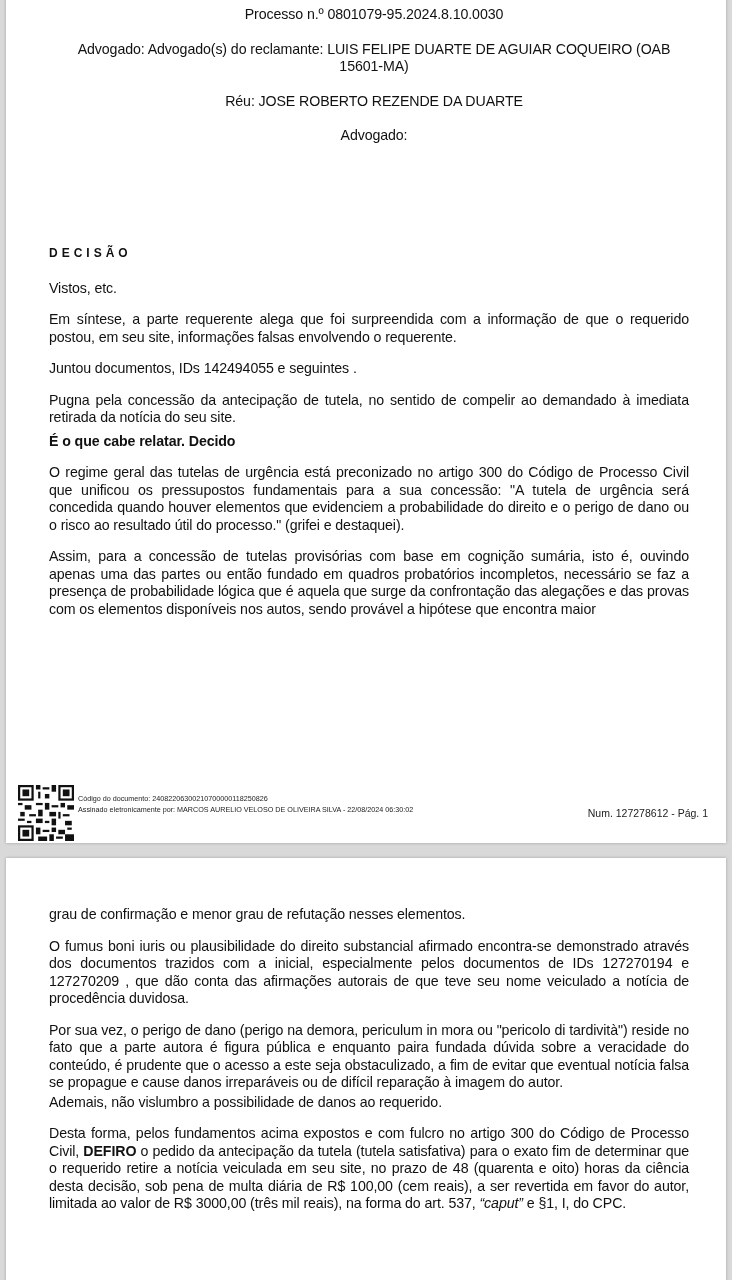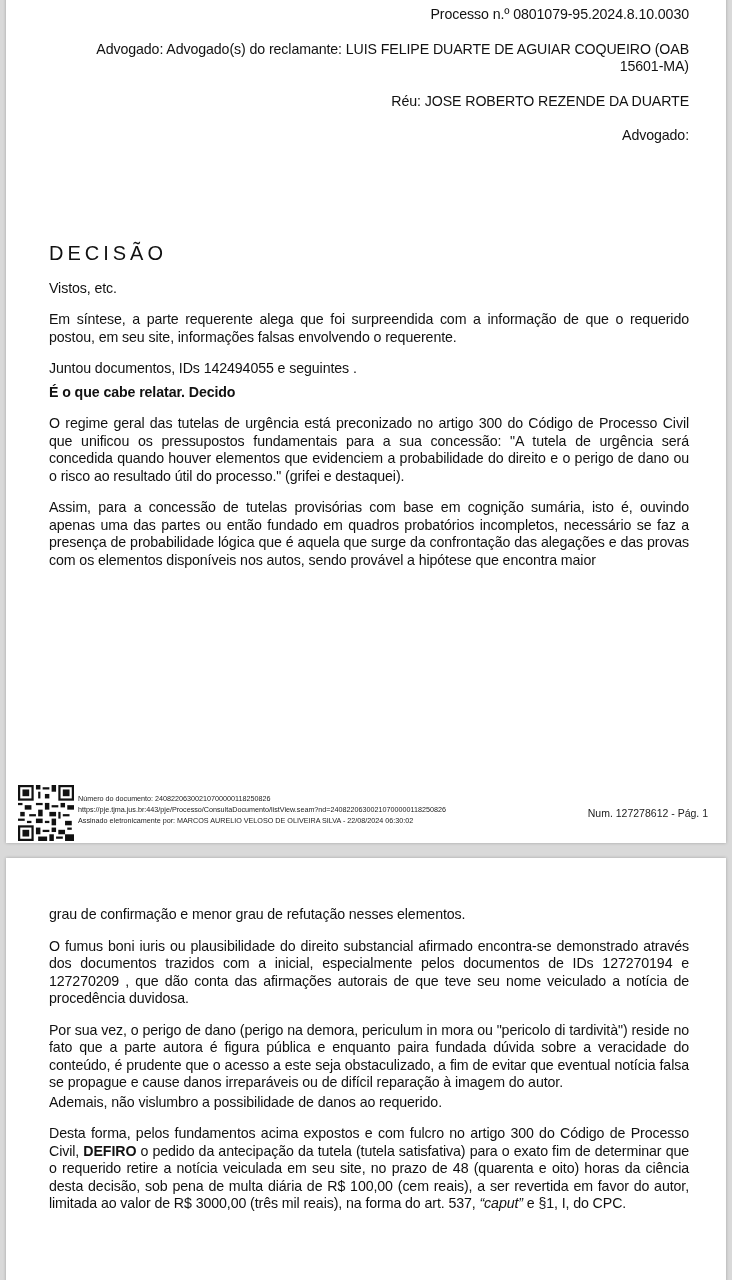--- a/index.html
+++ b/index.html
@@ -14,22 +14,22 @@
     position:absolute; left:6px; width:720px; background:#ffffff;
     box-shadow:0 0 3px rgba(0,0,0,0.25);
   }
   #page1 { top:-10px; height:853px; }
   #page2 { top:858px; height:440px; }
   .content { position:absolute; left:43px; width:640px; }
   p {
     margin:0; font-size:14.2px; line-height:17.5px;
     text-align:justify; letter-spacing:-0.1px;
   }
-  .meta { font-size:14.2px; line-height:17.5px; text-align:right;margin-left:10px; }
-  .heading { font-weight:normal; letter-spacing:4px; font-size:20px; }
+  .meta { font-size:14.2px; line-height:17.5px; text-align:center;margin-left:10px; }
+  .heading { font-weight:bold; letter-spacing:4px; font-size:12px; }
   .bold { font-weight:bold; }
   .footer {
     position:absolute; left:12px; top:795px; width:696px; height:50px;
   }
   .qr {
     position:absolute; left:0; top:0; width:56px; height:56px;
   }
   .footer-text {
     position:absolute; left:60px; top:8px; font-size:7.2px; line-height:11px; color:#222;
     white-space:nowrap;
@@ -50,20 +50,21 @@
     </p>
     <p class="meta" style="margin-top:17px;">Réu: JOSE ROBERTO REZENDE DA DUARTE</p>
     <p class="meta" style="margin-top:17px;">Advogado:</p>
   </div>
 
   <div class="content" style="top:255px;">
     <p class="heading">DECISÃO</p>
     <p style="margin-top:17px;">Vistos, etc.</p>
     <p style="margin-top:14px;">Em síntese, a parte requerente alega que foi surpreendida com a informação de que o requerido postou, em seu site, informações falsas envolvendo o requerente.</p>
     <p style="margin-top:14px;">Juntou documentos, IDs 142494055 e seguintes .</p>
+    <p style="margin-top:14px;">Pugna pela concessão da antecipação de tutela, no sentido de compelir ao demandado à imediata retirada da notícia do seu site.</p>
     <p class="bold" style="margin-top:6px;">É o que cabe relatar. Decido</p>
     <p style="margin-top:14px;">O regime geral das tutelas de urgência está preconizado no artigo 300 do Código de Processo Civil que unificou os pressupostos fundamentais para a sua concessão: "A tutela de urgência será concedida quando houver elementos que evidenciem a probabilidade do direito e o perigo de dano ou o risco ao resultado útil do processo." (grifei e destaquei).</p>
     <p style="margin-top:14px;">Assim, para a concessão de tutelas provisórias com base em cognição sumária, isto é, ouvindo apenas uma das partes ou então fundado em quadros probatórios incompletos, necessário se faz a presença de probabilidade lógica  que é aquela que surge da confrontação das alegações e das provas com os elementos disponíveis nos autos, sendo provável a hipótese que encontra maior</p>
   </div>
 
   <div class="footer">
     <svg class="qr" viewBox="0 0 25 25">
       <rect x="0" y="0" width="25" height="25" fill="#fff"></rect>
       <g fill="#111">
         <rect x="0" y="0" width="7" height="7"></rect>
@@ -104,22 +105,21 @@
           <rect x="15" y="19" width="2" height="2"></rect>
         <rect x="18" y="20" width="3" height="2"></rect>
           <rect x="22" y="19" width="2" height="1"></rect>
           <rect x="9" y="23" width="4" height="2"></rect>
         <rect x="14" y="22" width="2" height="3"></rect>
           <rect x="17" y="23" width="3" height="1"></rect>
           <rect x="21" y="22" width="4" height="3"></rect>
       </g>
     </svg>
     <div class="footer-text">
-      <div>Número do documento: 24082206300210700000118250826</div>
-      <div>https://pje.tjma.jus.br:443/pje/Processo/ConsultaDocumento/listView.seam?nd=24082206300210700000118250826</div>
+      <div>Código do documento: 24082206300210700000118250826</div>
       <div>Assinado eletronicamente por: MARCOS AURELIO VELOSO DE OLIVEIRA SILVA - 22/08/2024 06:30:02</div>
     </div>
     <div class="page-num">Num. 127278612 - Pág. 1</div>
   </div>
 </div>
 
 <div class="page" id="page2">
   <div class="content" style="top:48px;">
     <p>grau de confirmação e menor grau de refutação nesses elementos.</p>
     <p style="margin-top:14px;">O fumus boni iuris ou plausibilidade do direito substancial afirmado encontra-se demonstrado através dos documentos trazidos com a inicial, especialmente pelos documentos de IDs 127270194 e 127270209 , que dão conta das afirmações autorais de que teve seu nome veiculado a notícia de procedência duvidosa.</p>

